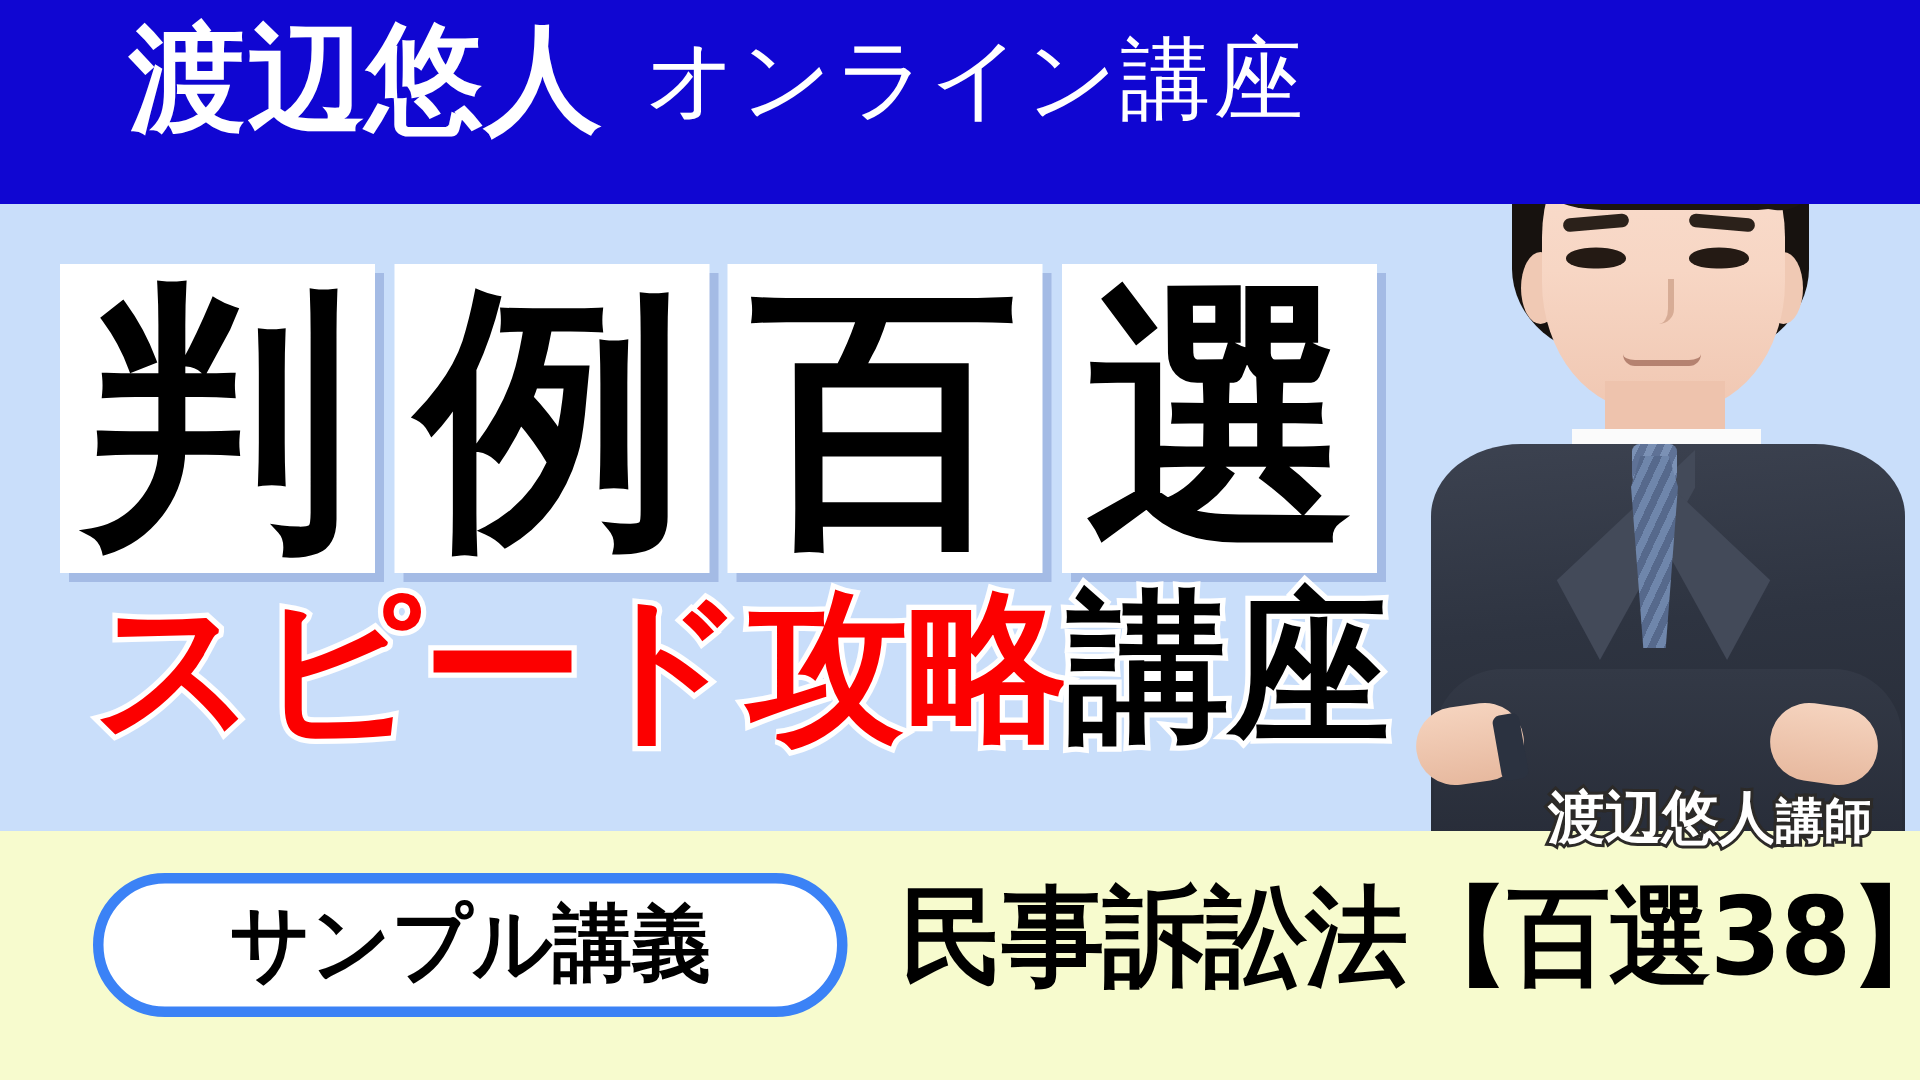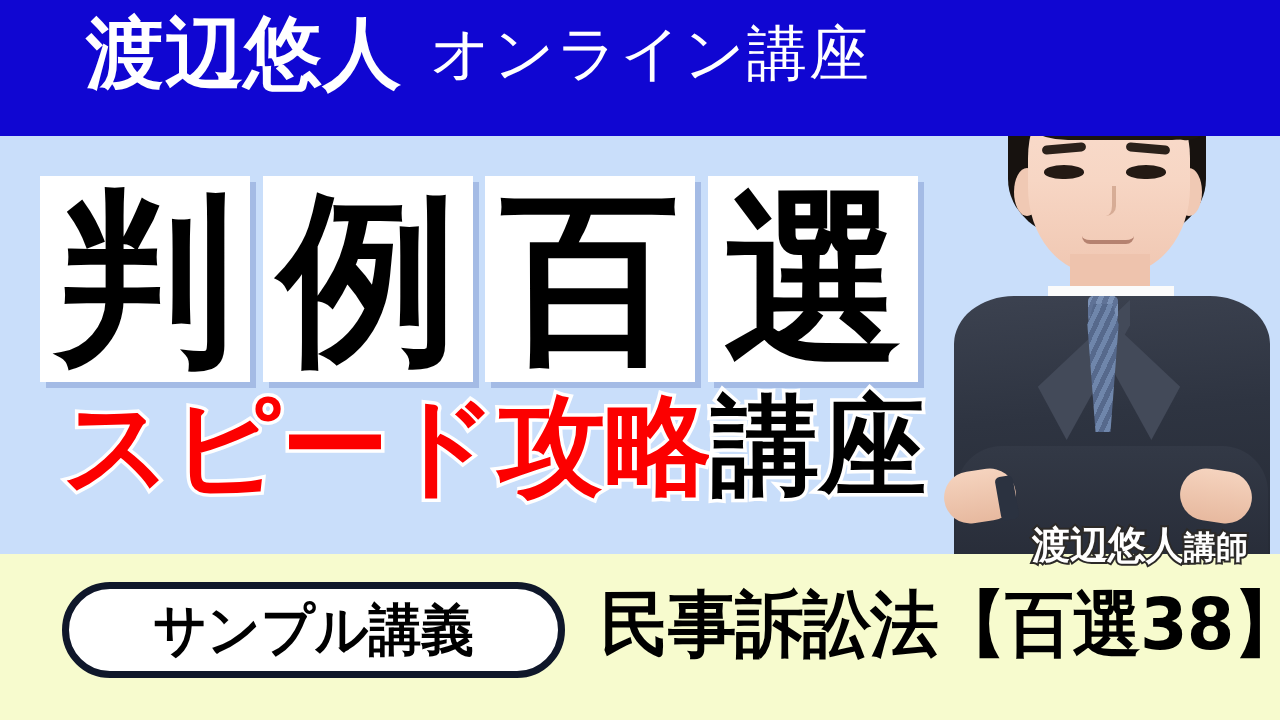--- a/index.html
+++ b/index.html
@@ -254,21 +254,21 @@
     paint-order:stroke fill;
     letter-spacing:0px;
   }
   .cap-small { font-size:32px !important; }
 
   
   .pill {
     position:absolute; left:62px; top:582px;
     width:503px; height:96px;
     background:#ffffff;
-    border:7px solid #0f172a;
+    border:7px solid #3b82f6;
     border-radius:52px;
     display:flex;
     align-items:center;
     justify-content:center;
     z-index:6;
   }
   .pill span {
     font-size:56px;
     font-weight:700;
     color:#000000;

